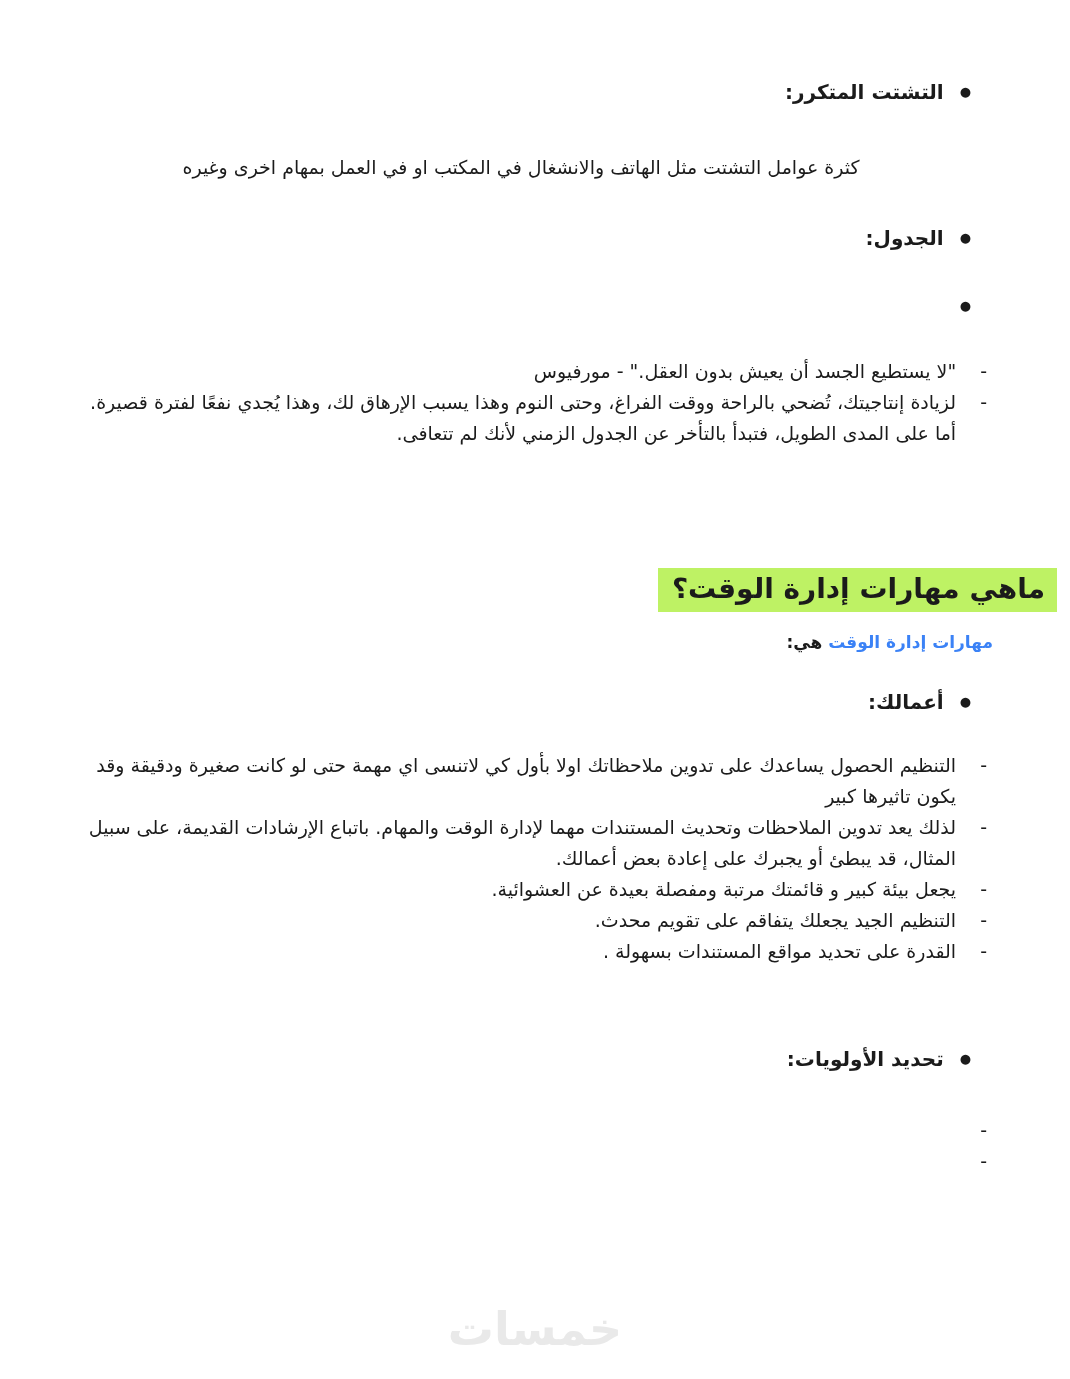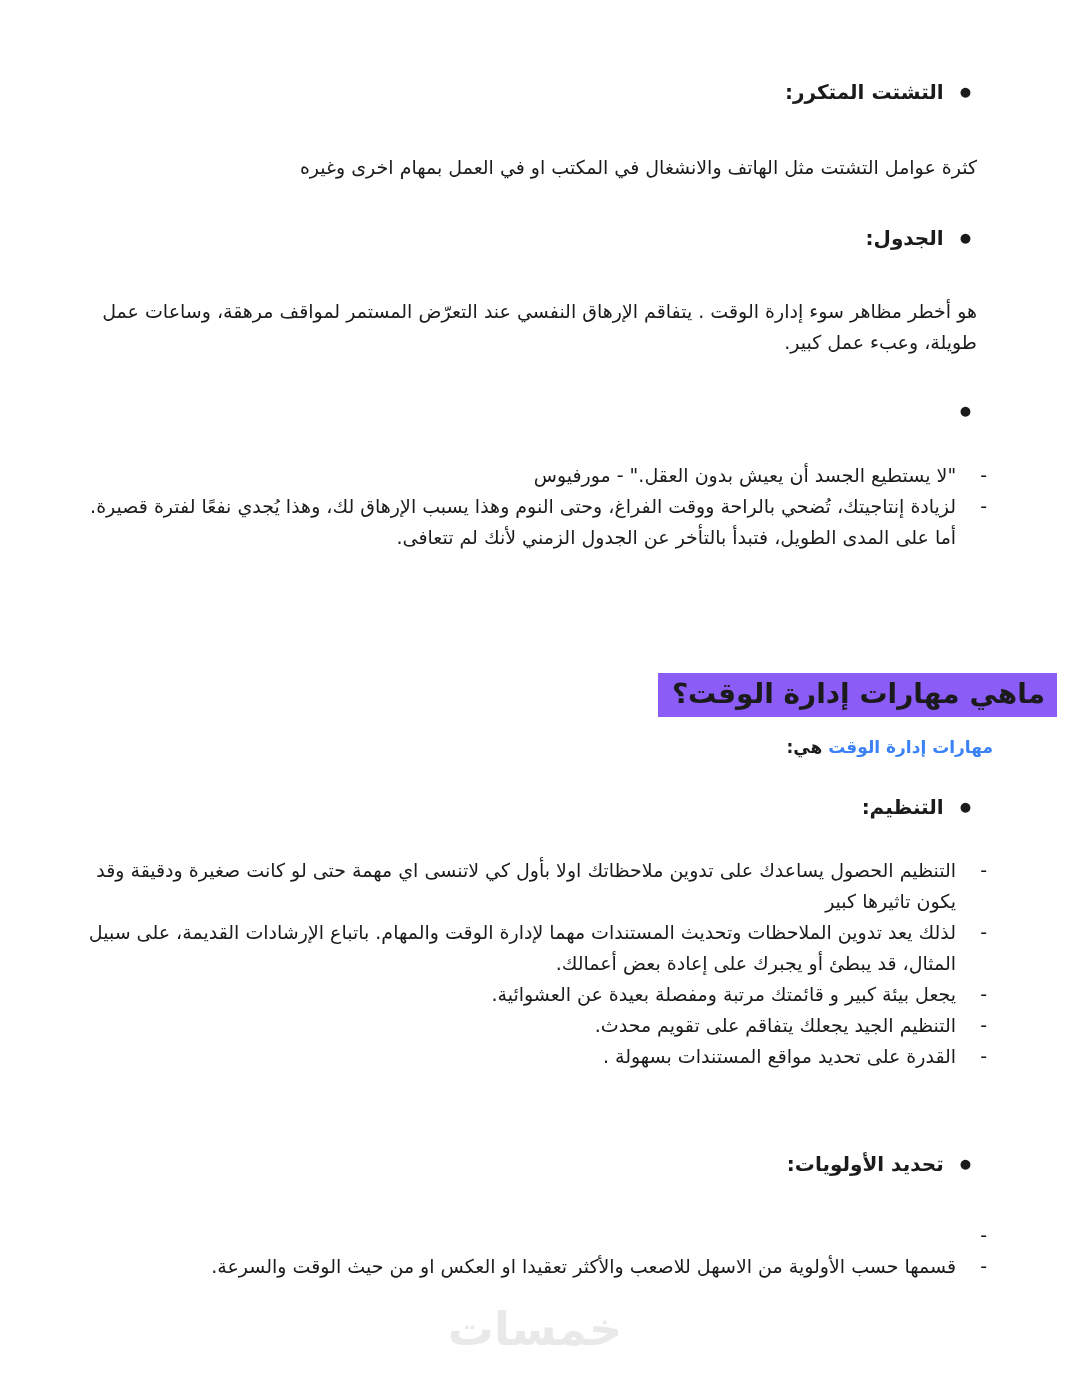--- a/index.html
+++ b/index.html
@@ -30,21 +30,21 @@
     flex: 0 0 auto;
     font-size: 13px;
     margin-top: 5px;
   }
   
   .para {
     margin: 0;
     margin-right: 28px;
     font-size: 19px;
     line-height: 1.6;
-    text-align: right;
+    text-align: center;
   }
   
   .dash-list { margin: 0; }
   .dash-row {
     display: flex;
     align-items: flex-start;
     gap: 24px;
     padding-right: 18px;
     font-size: 19px;
     line-height: 1.63;
@@ -64,21 +64,21 @@
   .mt-bpri    { margin-top: 78px; }
   .mt-list3   { margin-top: 42px; }
   
   .heading-wrap {
     text-align: right;
     margin-left: 0;
     margin-right: -52px; 
   }
   .big-heading {
     display: inline-block;
-    background: #8b5cf6;
+    background: #bef264;
     font-size: 28px;
     font-weight: bold;
     padding: 3px 12px 6px 14px;
     line-height: 1.25;
   }
   .subtitle {
     text-align: right;
     margin-right: 12px;
     font-size: 17px;
     font-weight: bold;
@@ -105,21 +105,20 @@
   <div class="bullet-row">
     <span class="dot">●</span>
     <span>التشتت المتكرر:</span>
   </div>
   <p class="para mt-para1">كثرة عوامل التشتت مثل الهاتف والانشغال في المكتب او في العمل بمهام اخرى وغيره</p>
 
   <div class="bullet-row mt-bullet2">
     <span class="dot">●</span>
     <span>الجدول:</span>
   </div>
-  <p class="para mt-para2">هو أخطر مظاهر سوء إدارة الوقت . يتفاقم الإرهاق النفسي عند التعرّض المستمر لمواقف مرهقة، وساعات عمل طويلة، وعبء عمل كبير.</p>
 
   <div class="bullet-row mt-bullet3">
     <span class="dot">●</span>
   </div>
   <div class="dash-list mt-list1">
     <div class="dash-row">
       <span class="dash">-</span>
       <span>"لا يستطيع الجسد أن يعيش بدون العقل." - مورفيوس</span>
     </div>
     <div class="dash-row">
@@ -130,21 +129,21 @@
 
   <div class="heading-wrap mt-heading">
     <span class="big-heading">ماهي مهارات إدارة الوقت؟</span>
   </div>
   <div class="subtitle mt-subtitle">
     <span class="accent">مهارات إدارة الوقت</span><span> هي:</span>
   </div>
 
   <div class="bullet-row mt-borg">
     <span class="dot">●</span>
-    <span>التنظيم:</span>
+    <span>أعمالك:</span>
   </div>
   <div class="dash-list mt-list2">
     <div class="dash-row">
       <span class="dash">-</span>
       <span>التنظيم الحصول يساعدك على تدوين ملاحظاتك اولا بأول كي لاتنسى اي مهمة حتى لو كانت صغيرة ودقيقة وقد يكون تاثيرها كبير</span>
     </div>
     <div class="dash-row">
       <span class="dash">-</span>
       <span>لذلك يعد تدوين الملاحظات وتحديث المستندات مهما لإدارة الوقت والمهام. باتباع الإرشادات القديمة، على سبيل المثال، قد يبطئ أو يجبرك على إعادة بعض أعمالك.</span>
     </div>
@@ -165,19 +164,18 @@
   <div class="bullet-row mt-bpri">
     <span class="dot">●</span>
     <span>تحديد الأولويات:</span>
   </div>
   <div class="dash-list mt-list3">
     <div class="dash-row">
       <span class="dash">-</span>
     </div>
     <div class="dash-row">
       <span class="dash">-</span>
-      <span>قسمها حسب الأولوية من الاسهل للاصعب والأكثر تعقيدا او العكس او من حيث الوقت والسرعة.</span>
     </div>
   </div>
 
 </div>
 
 <div class="watermark">خمسات</div>
 
 </body></html>

